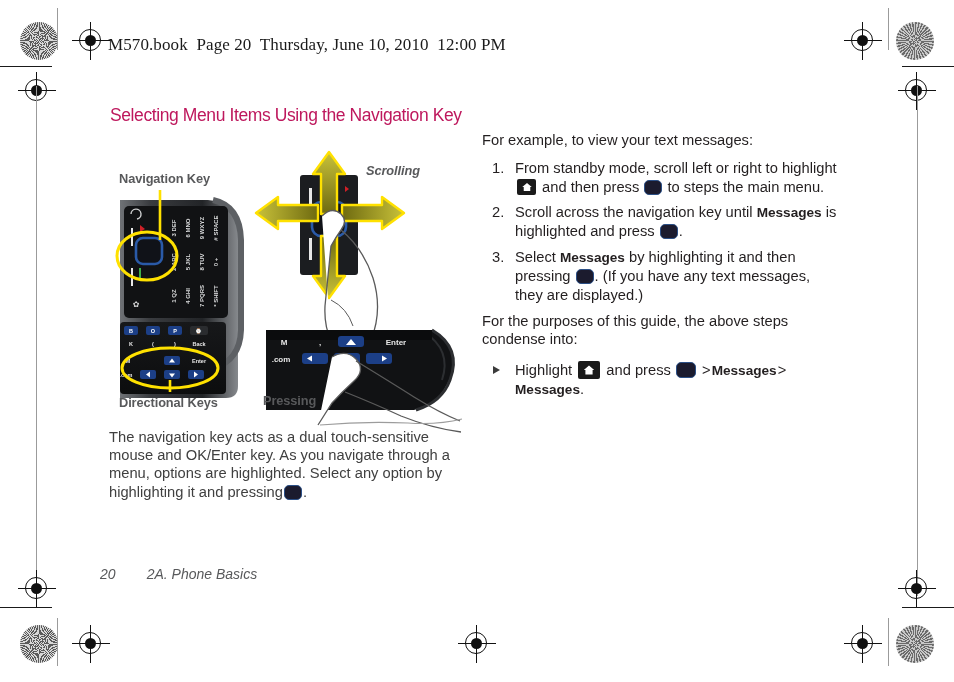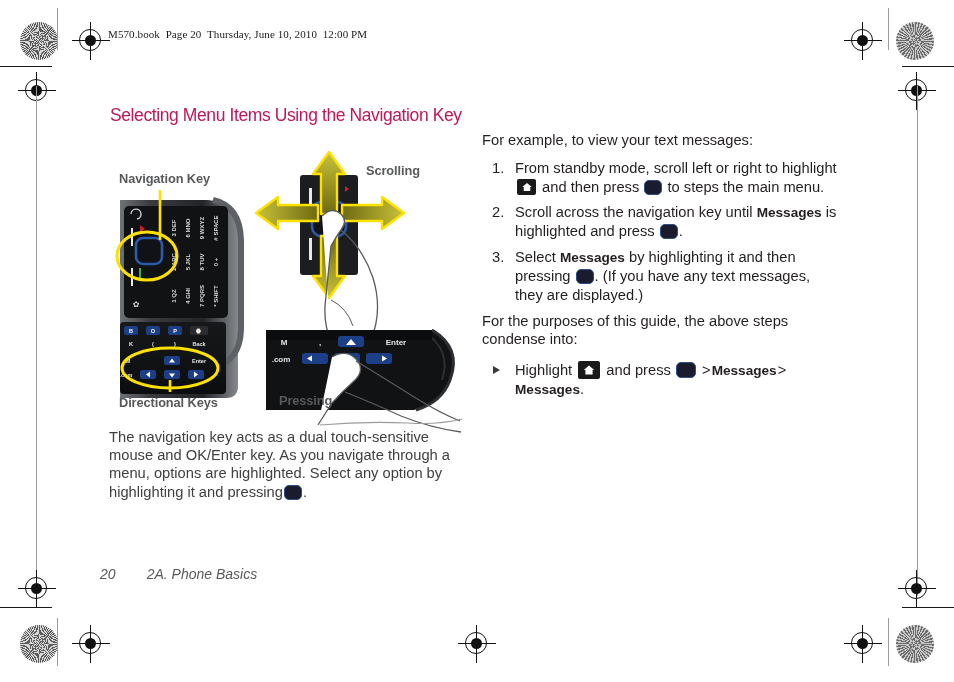--- a/index.html
+++ b/index.html
@@ -40,23 +40,23 @@
   }
   .starburst.alt {
     background:
       repeating-conic-gradient(#6b6b6b 0deg 5deg, #c9c9c9 5deg 10deg),
       radial-gradient(circle, #9a9a9a 0%, #7d7d7d 100%);
   }
 
   
   .slug {
     position: absolute;
-    left: 108px; top: 28px;
+    left: 108px; top: 35px;
     font-family: "Liberation Serif", serif;
-    font-size: 11px;
+    font-size: 17px;
     color: #1a1a1a;
     letter-spacing: 0.1px;
     white-space: pre;
   }
 
   
   .section-heading {
     position: absolute;
     left: 110px; top: 105px;
     font-size: 17.5px;
@@ -419,23 +419,23 @@
     <path d="M382 355.5 l5 3 l-5 3 z" fill="#fff"></path>
 
     <path d="M332 357 q14 -8 24 2 q10 11 -2 22 q-12 11 -22 22 l-14 22" fill="#ffffff" stroke="#5a5a5a" stroke-width="1.3"></path>
     <path d="M356 361 q36 22 58 36 q26 16 46 24" fill="none" stroke="#5a5a5a" stroke-width="1.3"></path>
     <path d="M345 392 q30 12 56 24 q30 12 60 16" fill="none" stroke="#5a5a5a" stroke-width="1.3"></path>
     <path d="M320 425 q44 -4 88 -2 q30 2 54 -4" fill="none" stroke="#9c9c9c" stroke-width="1.1"></path>
   </g>
 </svg>
 
 <div class="fig-label" style="left:119px; top:171px;">Navigation Key</div>
-<div class="fig-label" style="left:366px; top:163px;">Scrolling</div>
+<div class="fig-label" style="left:366px; top:163px;font-style:italic;">Scrolling</div>
 <div class="fig-label" style="left:119px; top:395px;">Directional Keys</div>
-<div class="fig-label" style="left:279px; top:393px;">Pressing</div>
+<div class="fig-label" style="left:263px; top:393px;">Pressing</div>
 
 <div class="col-left">
   <p class="body-text" style="margin:0;">
     <span>The navigation key acts as a dual touch-sensitive mouse and OK/Enter key. As you navigate through a menu, options are highlighted. Select any option by highlighting it and pressing</span><span class="icon-press"></span><span>.</span>
   </p>
 </div>
 
 <div class="col-right">
 
 

